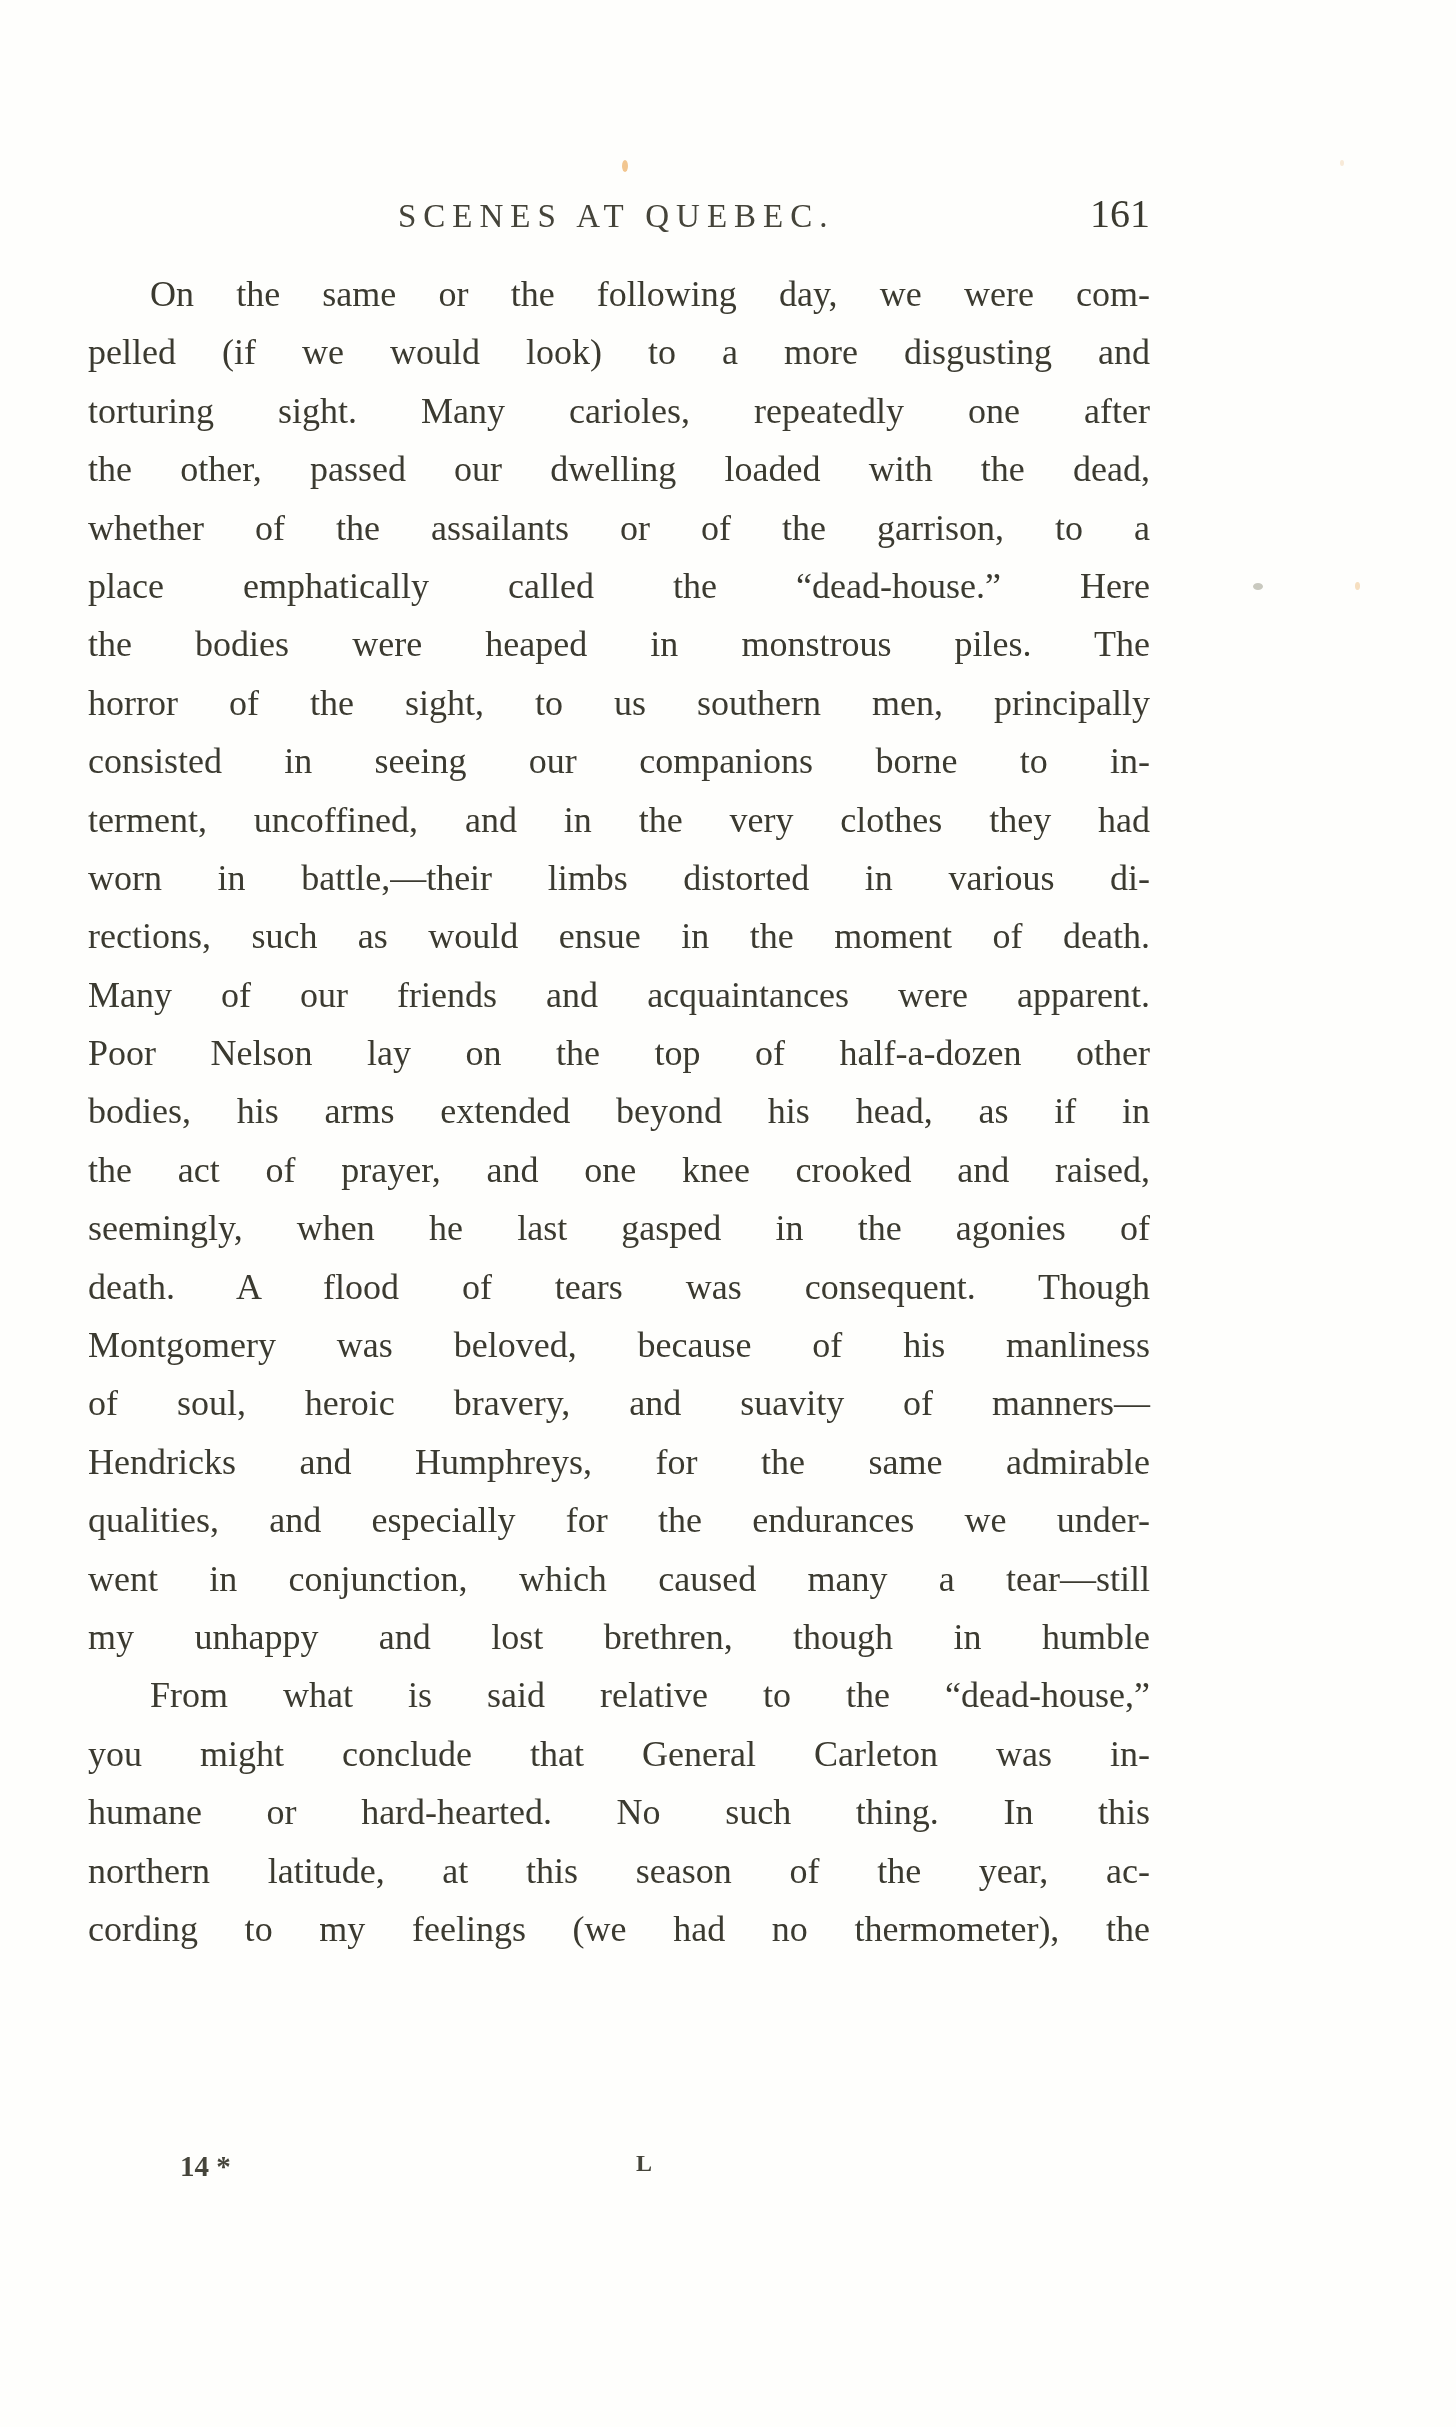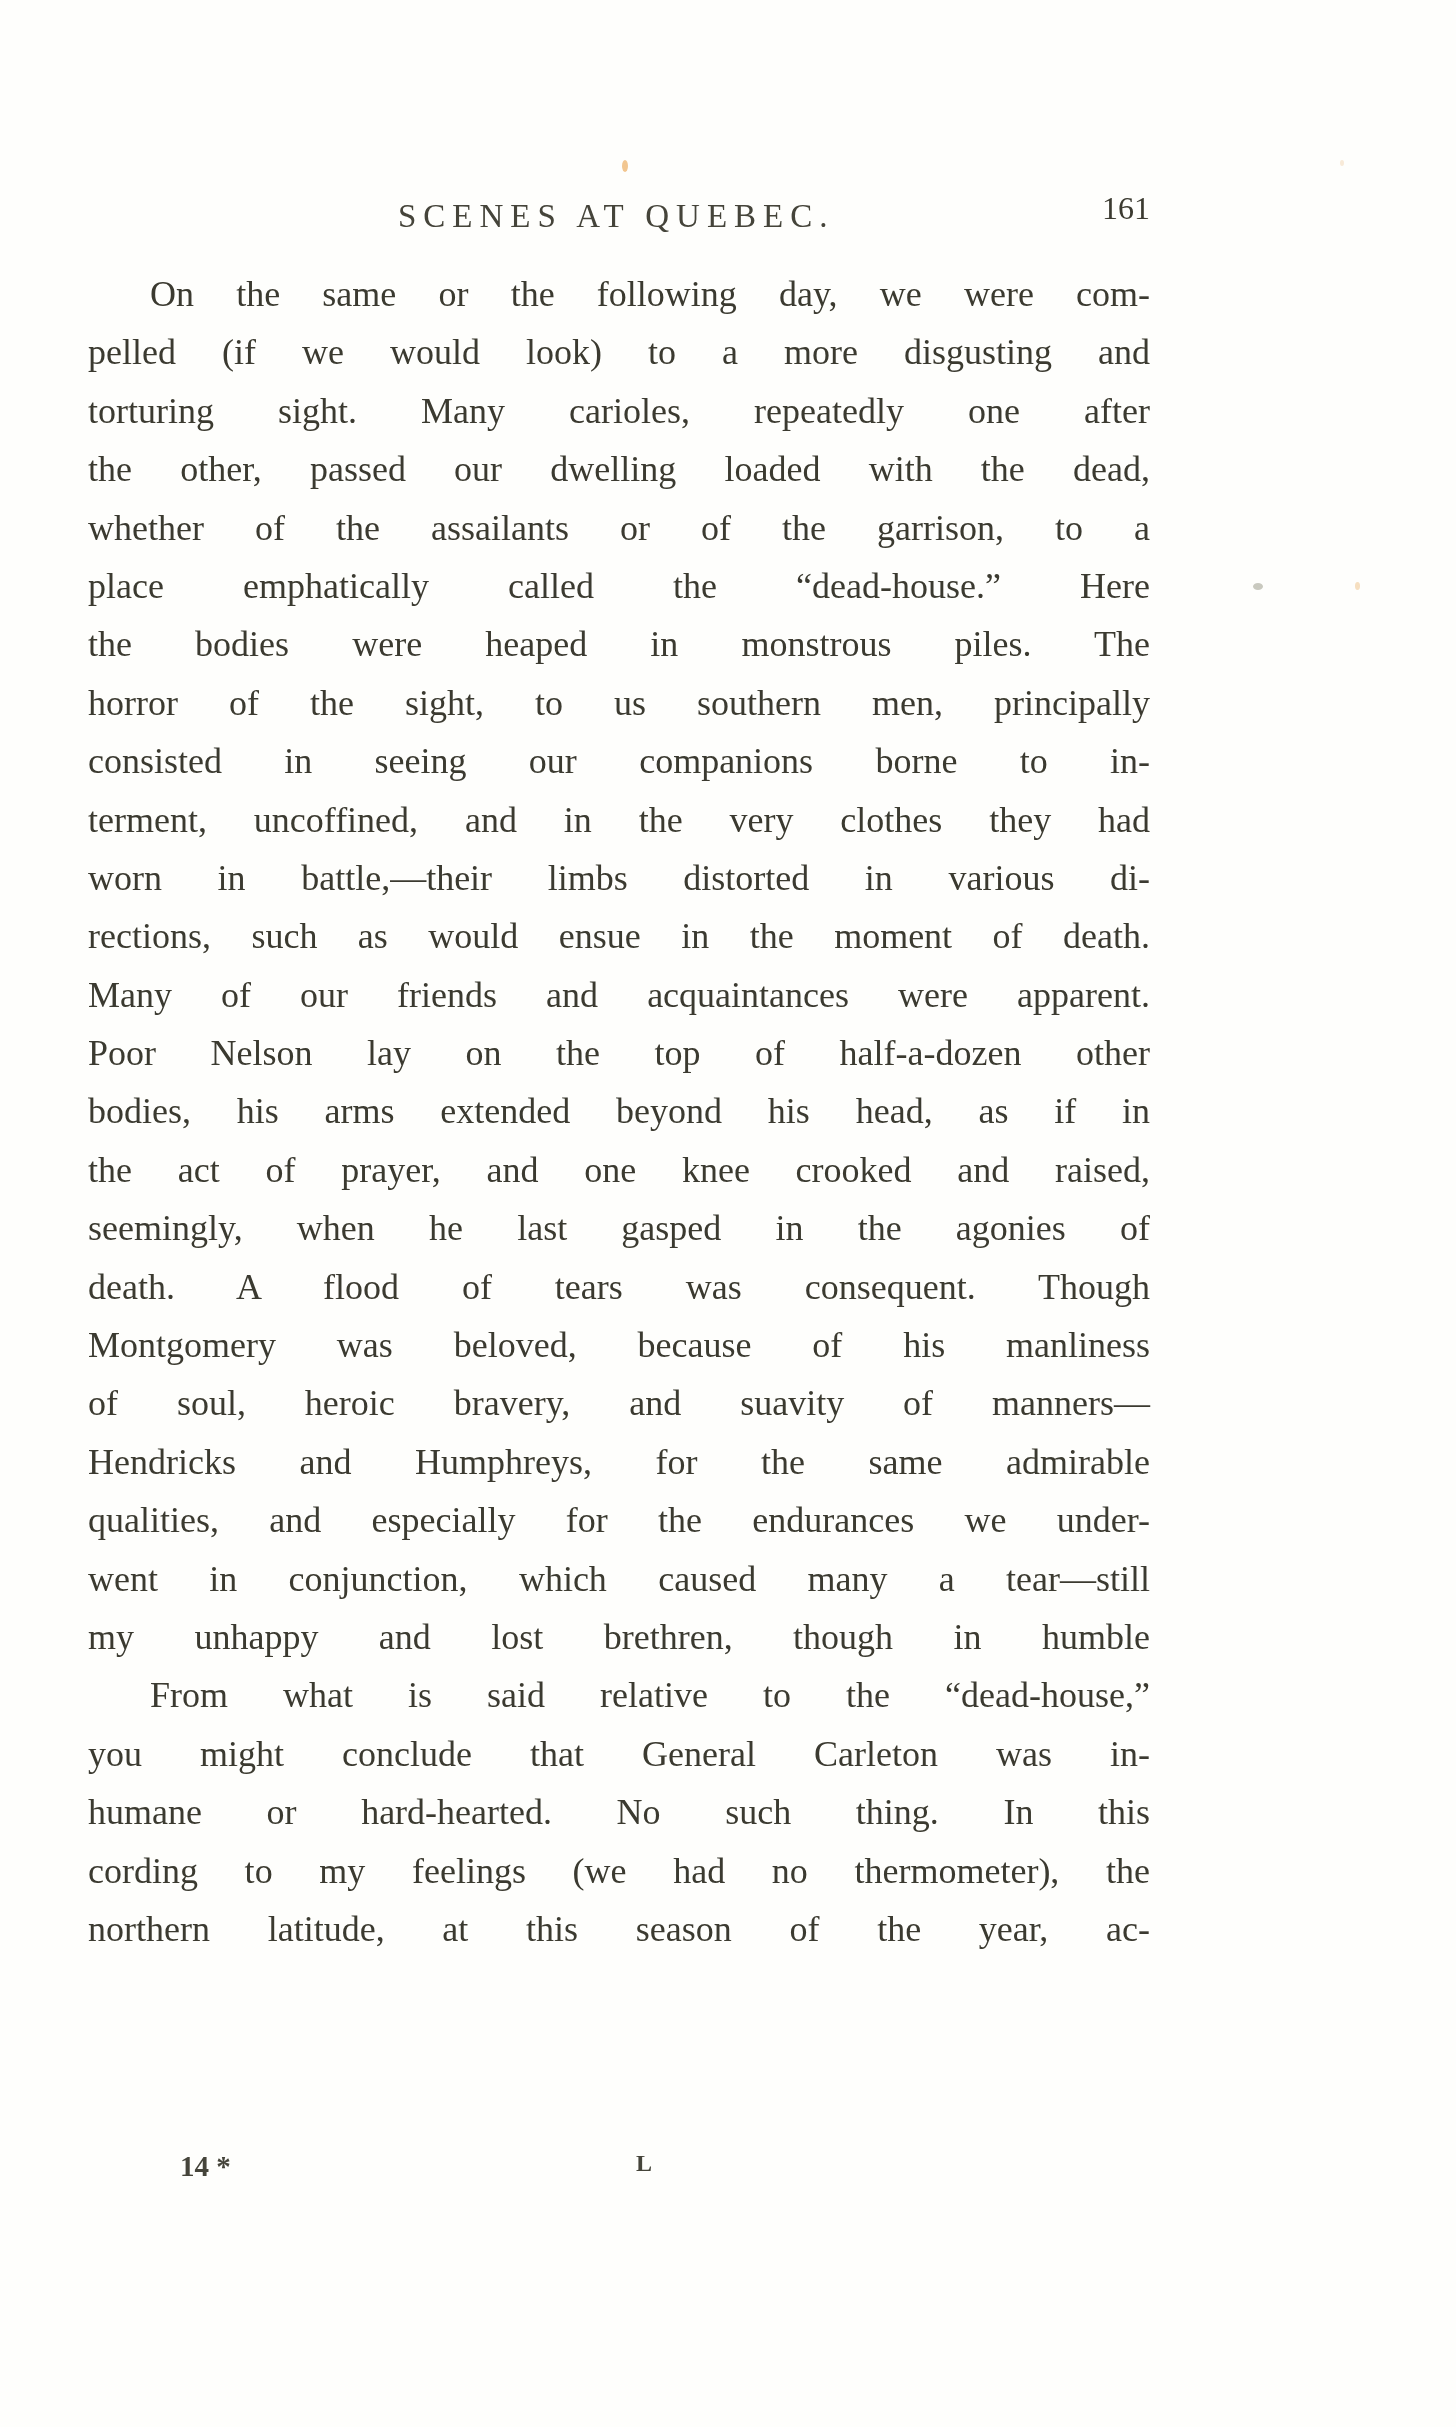--- a/index.html
+++ b/index.html
@@ -33,21 +33,21 @@
     left: 310px;
     top: 8px;
     font-size: 33px;
     letter-spacing: 7px;
     color: #45443a;
   }
   .page-number {
     position: absolute;
     right: 0;
     top: 0;
-    font-size: 32px;
+    font-size: 40px;
     color: #3b3a30;
   }
   .body-text {
     position: absolute;
     top: 265px;
     left: 88px;
     width: 1062px;
   }
   .line {
     height: 58.4px;
@@ -136,22 +136,22 @@
       <span class="line">of soul, heroic bravery, and suavity of manners—</span>
       <span class="line">Hendricks and Humphreys, for the same admirable</span>
       <span class="line">qualities, and especially for the endurances we under-</span>
       <span class="line">went in conjunction, which caused many a tear—still</span>
       <span class="line">my unhappy and lost brethren, though in humble</span>
     </div>
     <div class="paragraph">
       <span class="line indent">From what is said relative to the “dead-house,”</span>
       <span class="line">you might conclude that General Carleton was in-</span>
       <span class="line">humane or hard-hearted. No such thing. In this</span>
+      <span class="line">northern latitude, at this season of the year, ac-</span>
       <span class="line">cording to my feelings (we had no thermometer), the</span>
-      <span class="line">northern latitude, at this season of the year, ac-</span>
     </div>
   </div>
 
   <div class="footer">
     <span class="signature-mark">14 *</span>
     <span class="gathering-mark">L</span>
   </div>
 
 </div>
 

